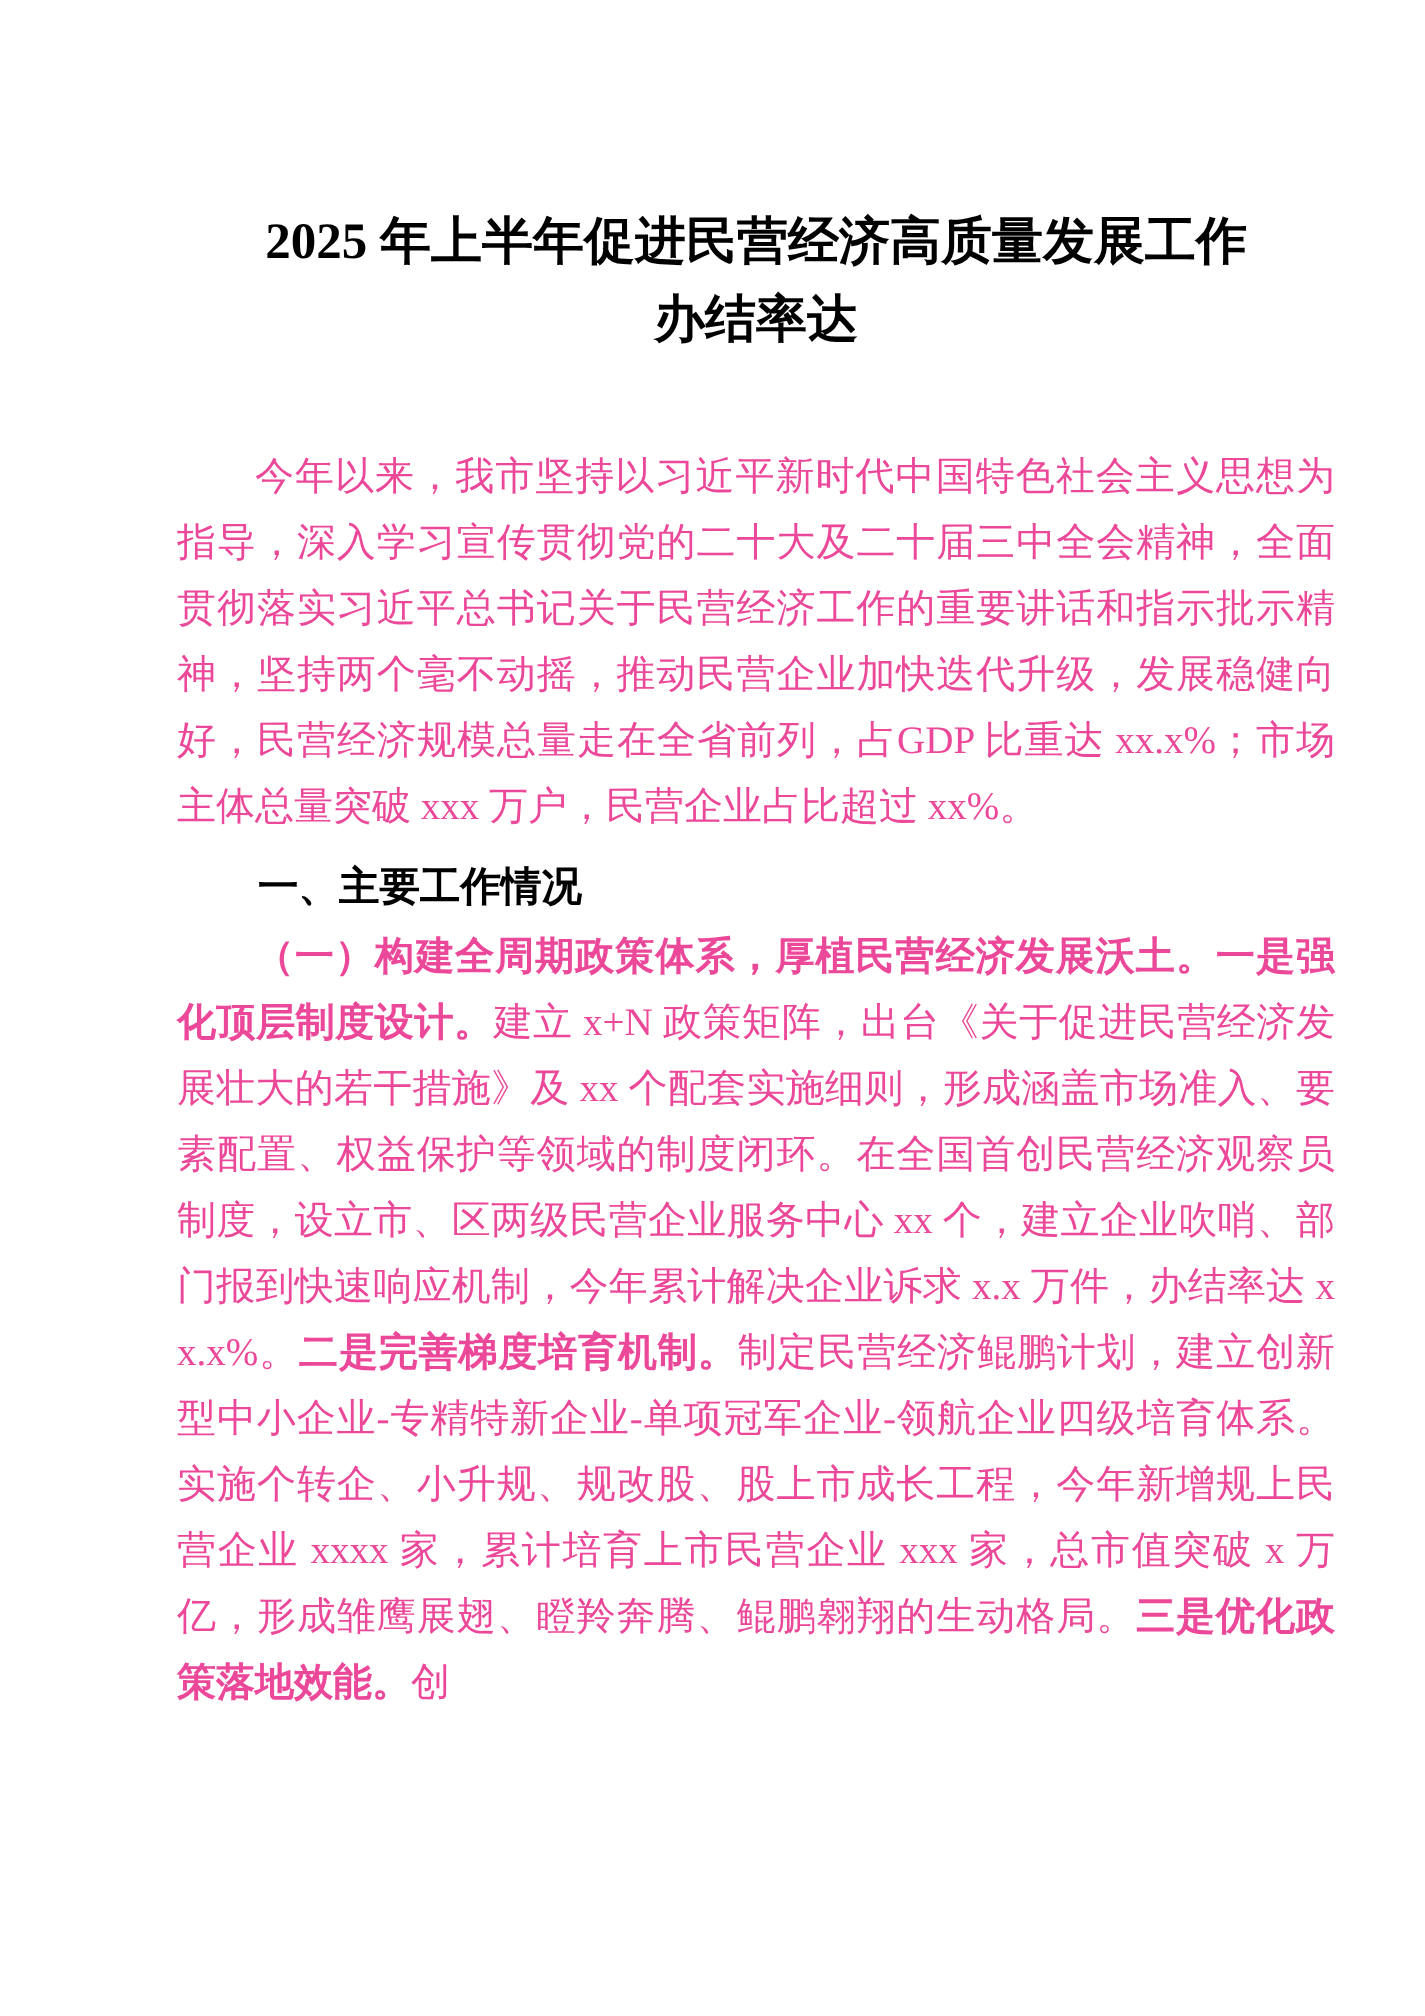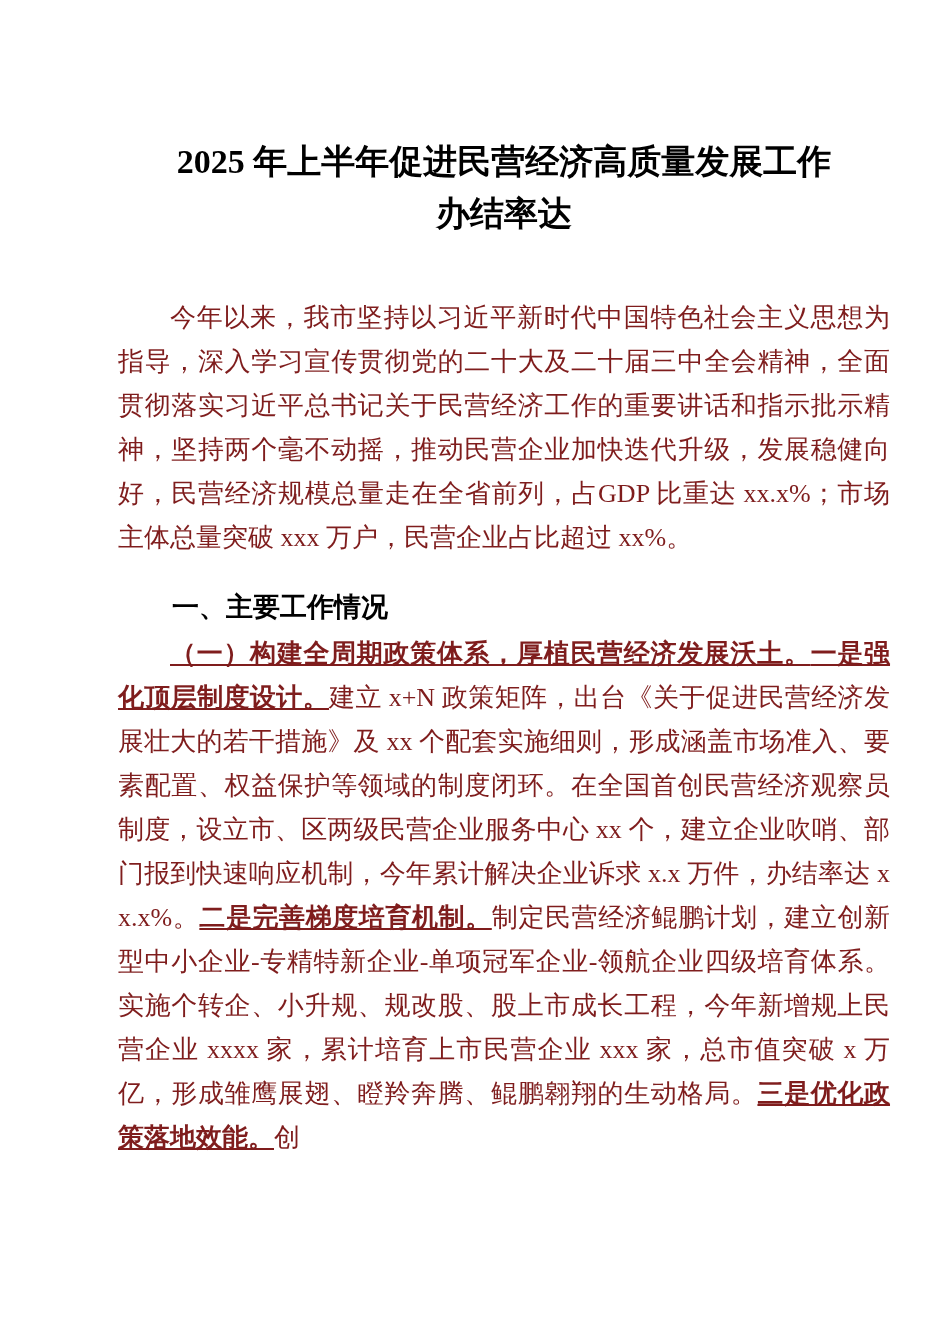--- a/index.html
+++ b/index.html
@@ -29,34 +29,33 @@
     font-weight: 700;
     color: #000000;
   }
   .para {
     margin: 0;
     font-size: 26px;
     line-height: 44px;
     text-align: justify;
     text-indent: 2em;
     word-break: break-all;
-    color: #7f1d1d;
+    color: #ec4899;
   }
   .section-heading {
-    margin: 24px 0 2px 0;
+    margin: 8px 0 2px 0;
     font-size: 27px;
     line-height: 46px;
     font-weight: 700;
     text-indent: 2em;
     font-family: "Liberation Sans", "DejaVu Sans", sans-serif;
     color: #000000;
   }
   .bold {
     font-weight: 700;
-    text-decoration: underline;
   }
 </style>
 </head>
 <body>
 
 <div class="page">
 
   <h1 class="doc-title"><span>2025 年上半年促进民营经济高质量发展工作</span><br><span>办结率达</span></h1>
 
   <p class="para">今年以来，我市坚持以习近平新时代中国特色社会主义思想为指导，深入学习宣传贯彻党的二十大及二十届三中全会精神，全面贯彻落实习近平总书记关于民营经济工作的重要讲话和指示批示精神，坚持两个毫不动摇，推动民营企业加快迭代升级，发展稳健向好，民营经济规模总量走在全省前列，占GDP 比重达 xx.x%；市场主体总量突破 xxx 万户，民营企业占比超过 xx%。</p>

